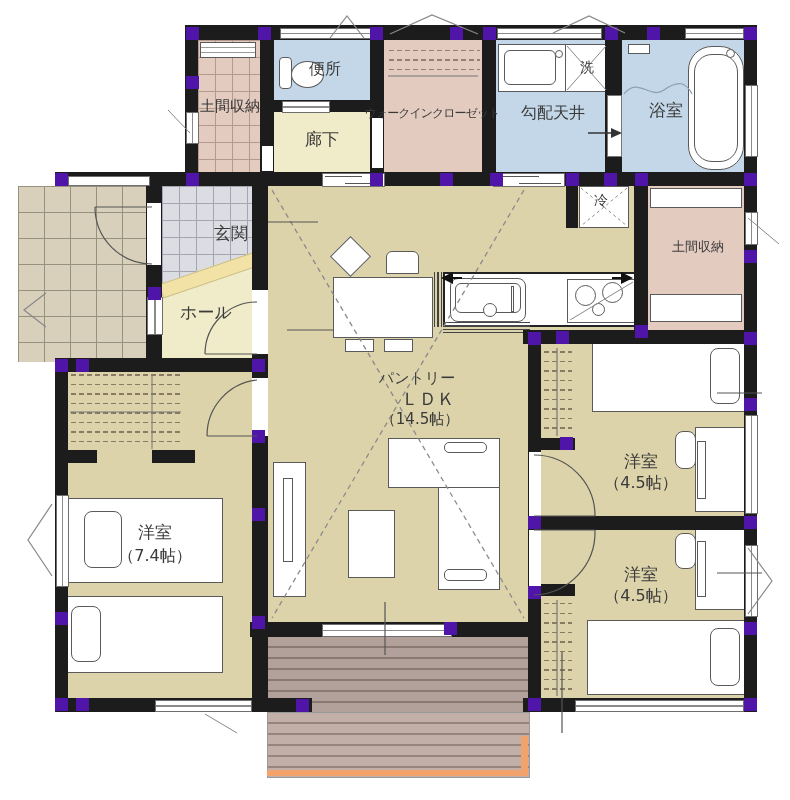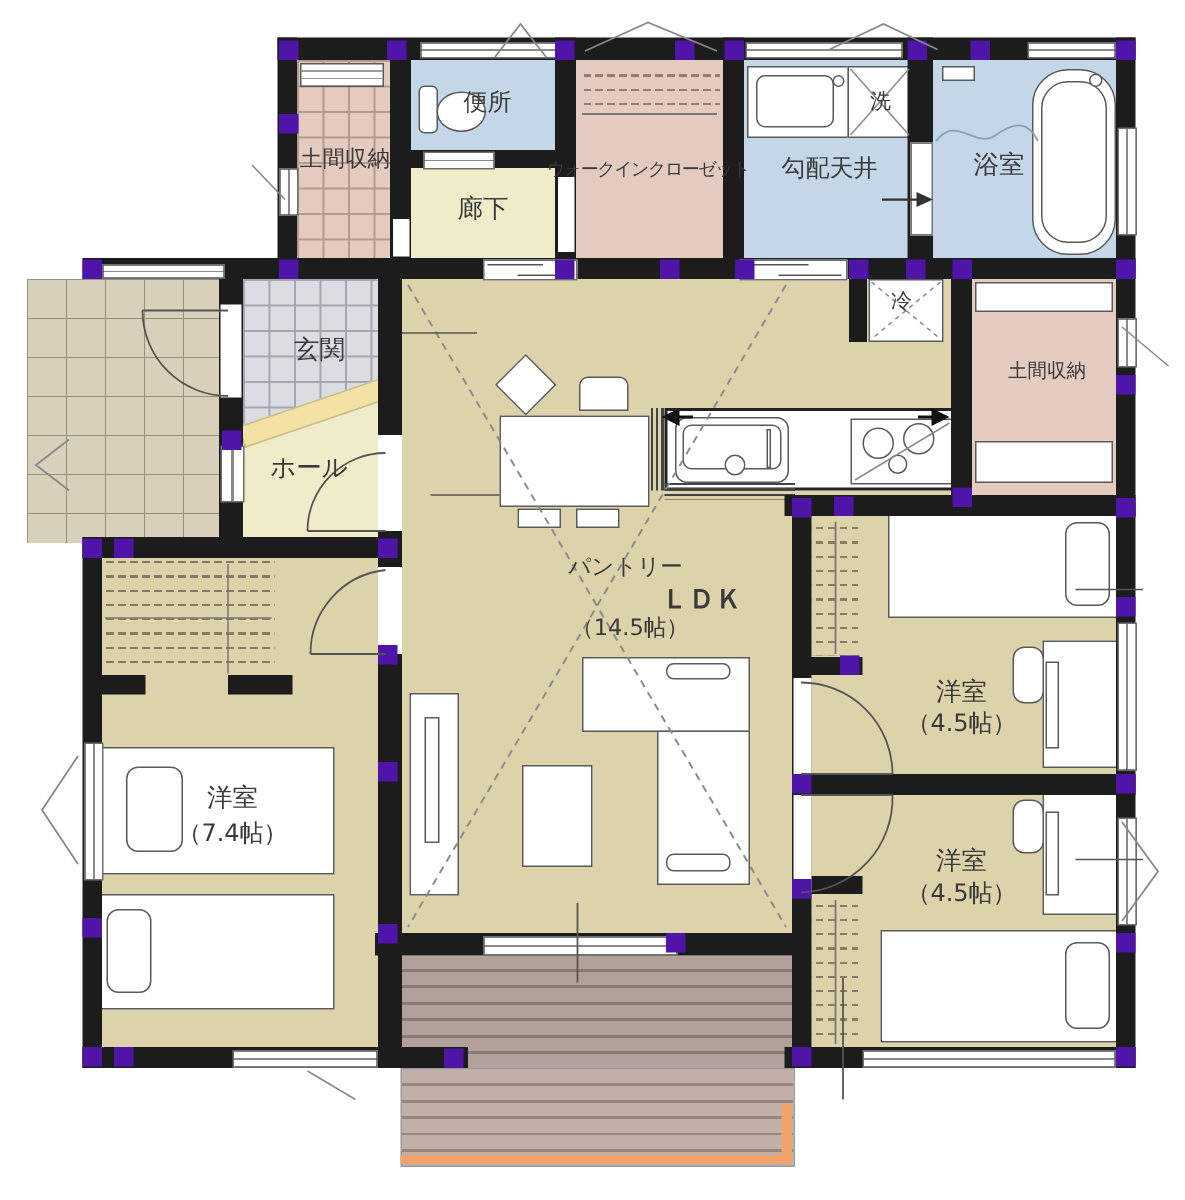--- a/index.html
+++ b/index.html
@@ -274,26 +274,26 @@
   </svg>
 
   <div class="lbl" style="left:230px;top:106px;font-size:15px;">土間収納</div>
   <div class="lbl" style="left:325px;top:69px;font-size:16px;">便所</div>
   <div class="lbl" style="left:322px;top:139px;font-size:17px;">廊下</div>
   <div class="lbl" style="left:432px;top:113px;font-size:12px;letter-spacing:-1px;font-family:Liberation Serif, serif;">ウォークインクローゼット</div>
   <div class="lbl" style="left:553px;top:113px;font-size:16px;">勾配天井</div>
   <div class="lbl" style="left:587px;top:68px;font-size:14px;">洗</div>
 
   <div class="lbl" style="left:666px;top:110px;font-size:17px;">浴室</div>
-  <div class="lbl" style="left:213px;top:233px;font-size:17px;">玄関</div>
+  <div class="lbl" style="left:231px;top:233px;font-size:17px;">玄関</div>
   <div class="lbl" style="left:206px;top:312px;font-size:17px;">ホール</div>
   <div class="lbl" style="left:601px;top:201px;font-size:14px;">冷</div>
   <div class="lbl" style="left:698px;top:247px;font-size:13px;">土間収納</div>
   <div class="lbl" style="left:417px;top:378px;font-size:15px;">パントリー</div>
-  <div class="lbl" style="left:468px;top:399px;font-size:18px;font-weight:bold;">ＬＤＫ</div>
+  <div class="lbl" style="left:428px;top:399px;font-size:18px;">ＬＤＫ</div>
   <div class="lbl" style="left:420px;top:419px;font-size:15px;">（14.5帖）</div>
   <div class="lbl" style="left:155px;top:532px;font-size:17px;">洋室</div>
   <div class="lbl" style="left:155px;top:556px;font-size:16px;">（7.4帖）</div>
   <div class="lbl" style="left:641px;top:461px;font-size:17px;">洋室</div>
   <div class="lbl" style="left:641px;top:483px;font-size:16px;">（4.5帖）</div>
   <div class="lbl" style="left:641px;top:574px;font-size:17px;">洋室</div>
   <div class="lbl" style="left:641px;top:596px;font-size:16px;">（4.5帖）</div>
 </div>
 
 </body></html>

